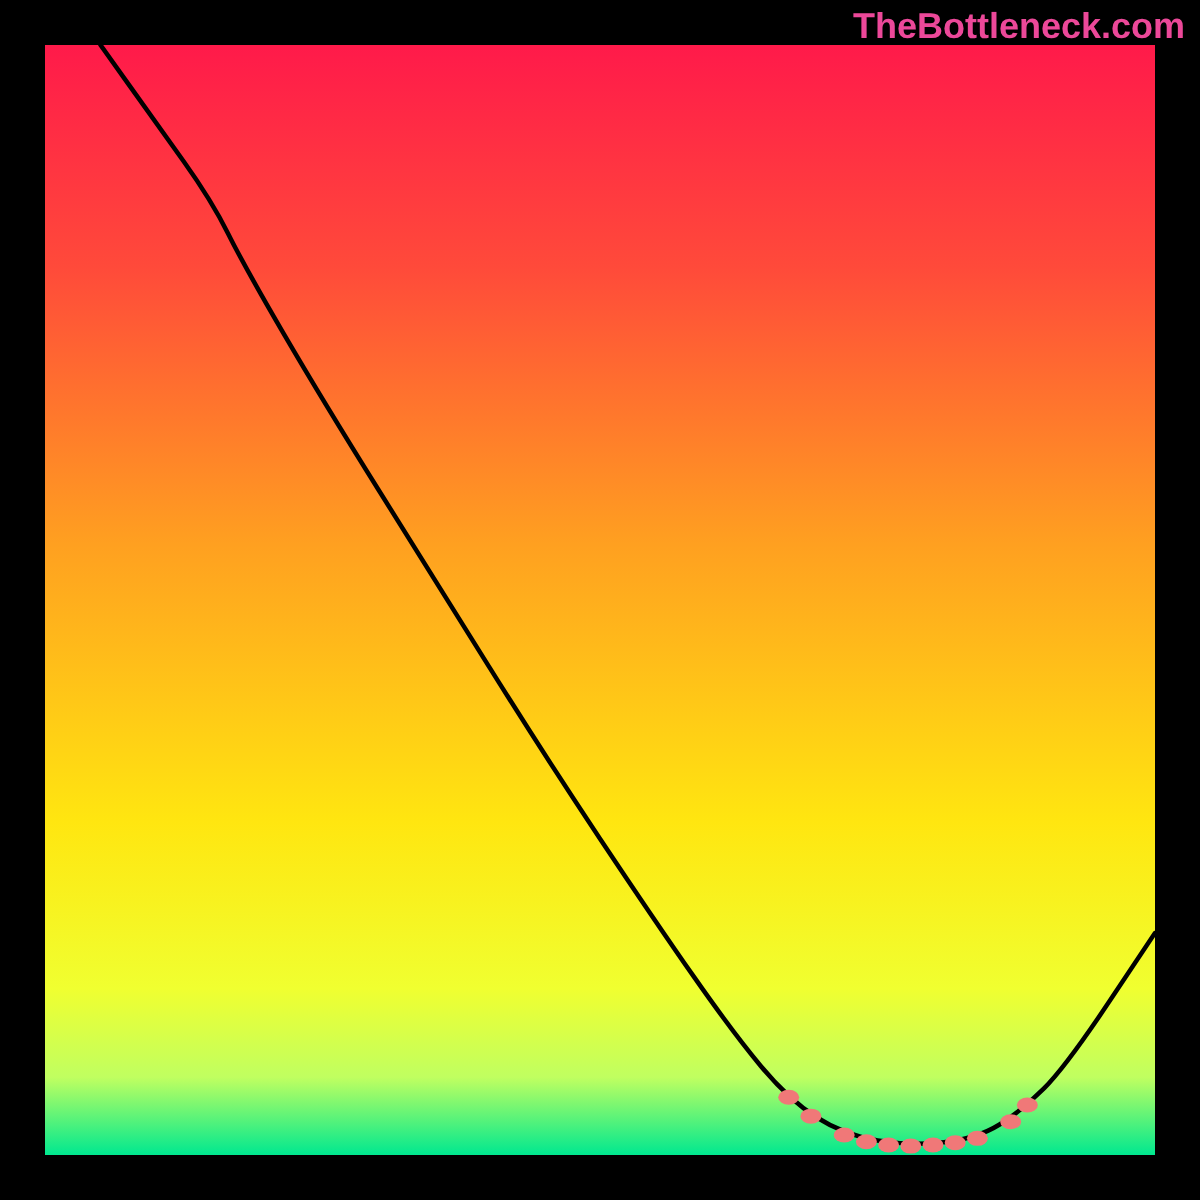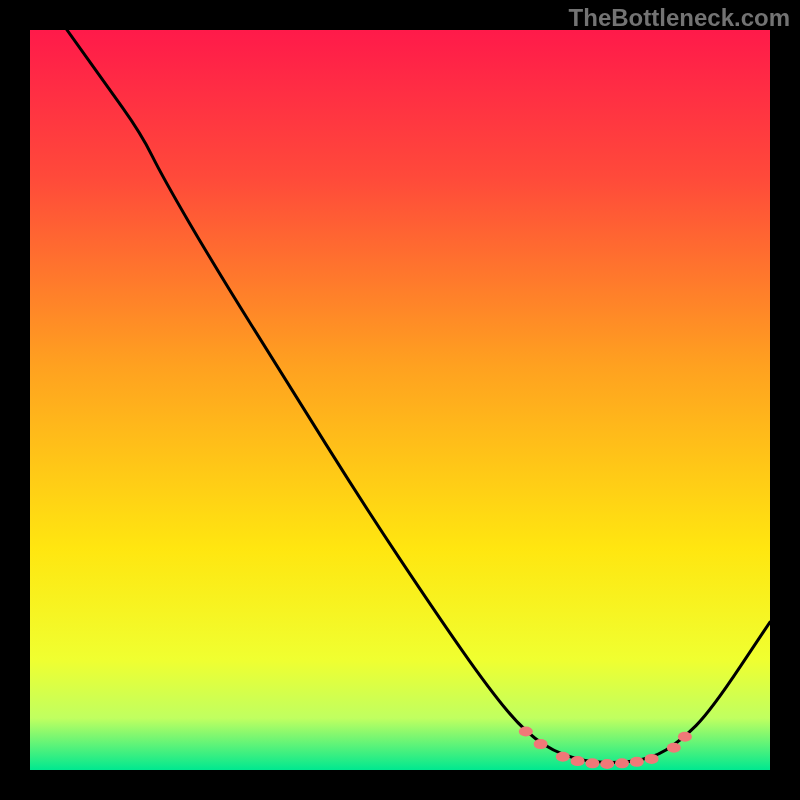--- a/index.html
+++ b/index.html
@@ -5,21 +5,21 @@
   * { margin: 0; padding: 0; box-sizing: border-box; }
   html, body { width: 800px; height: 800px; background: #000; overflow: hidden; }
   .container { position: relative; width: 800px; height: 800px; background: #000; }
   .watermark {
     position: absolute;
     top: 4px;
     right: 10px;
     font-family: Arial, Helvetica, sans-serif;
     font-size: 24px;
     font-weight: bold;
-    color: #737373;
+    color: #ec4899;
     z-index: 10;
   }
   .plot {
     position: absolute;
     left: 30px;
     top: 30px;
     width: 740px;
     height: 740px;
   }
   svg { display: block; }

